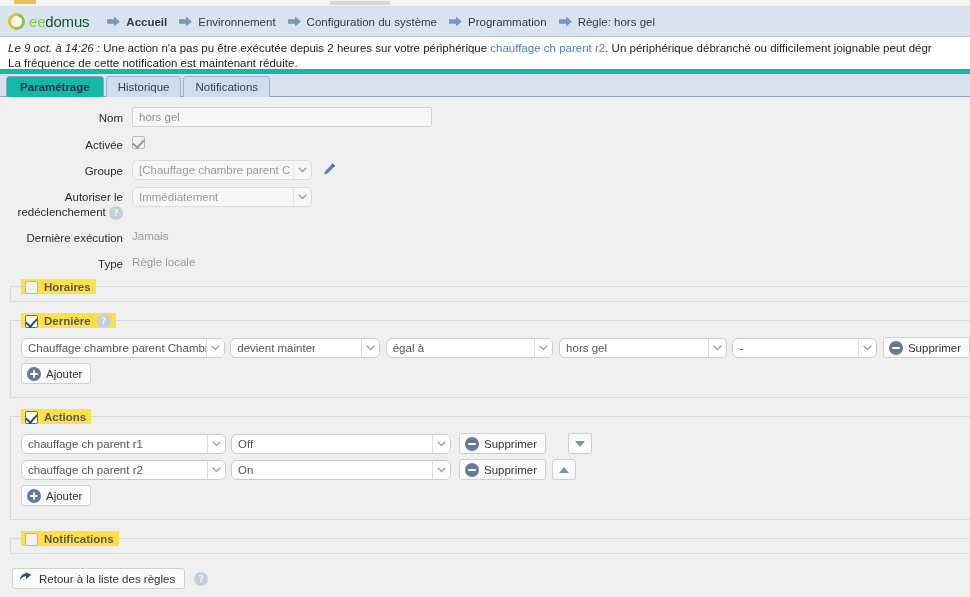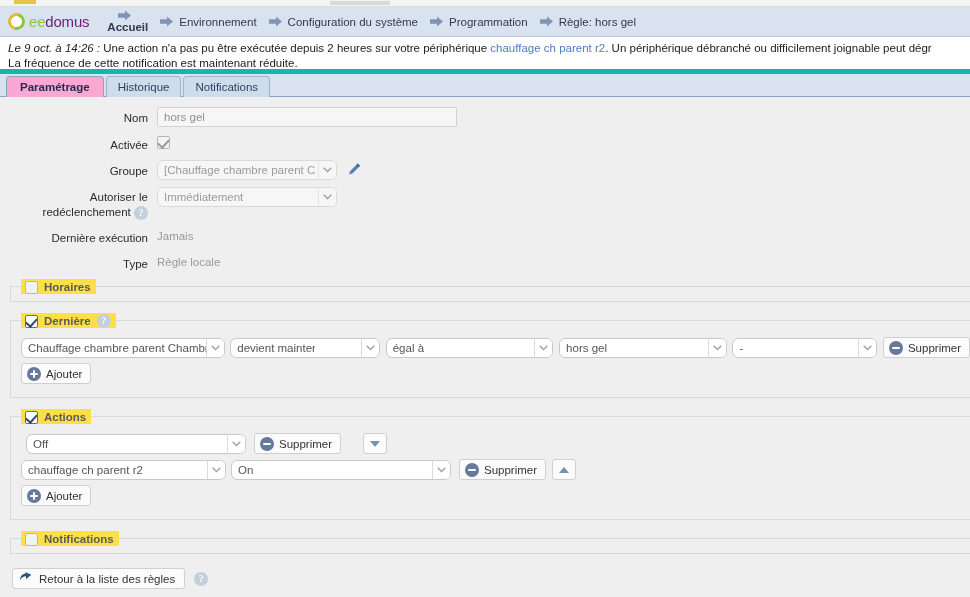--- a/index.html
+++ b/index.html
@@ -42,28 +42,28 @@
     width: 17px; height: 17px; border-radius: 50%;
     border: 3px solid #e8b83a;
     border-right-color: #8cc63f;
     border-bottom-color: #8cc63f;
     background: #ffffff;
     margin-right: 4px;
     transform: rotate(-30deg);
   }
   .logo-text { font-size: 15px; letter-spacing: -.2px; }
   .logo-text .g1 { color: #8cc63f; }
-  .logo-text .g2 { color: #701a75; }
+  .logo-text .g2 { color: #14532d; }
 
   .nav-item {
     display: inline-flex; align-items: center;
     font-size: 11.5px; color: #33394a;
     margin-right: 12px;
   }
-  .nav-item.bold { font-weight: bold; flex-direction: column; }
+  .nav-item.bold { font-weight: bold; }
   .nav-arrow {
     width: 14px; height: 11px; margin-right: 5px;
     flex: 0 0 auto;
   }
 
   
   #notice {
     background: #ffffff;
     border-bottom: 5px solid #14b8a6;
     padding: 4px 6px 5px 8px;
@@ -93,21 +93,21 @@
     border: 1px solid #9db4d0;
     border-bottom: none;
     border-radius: 4px 4px 0 0;
     background: #cedcec;
     color: #2f3f5e;
     line-height: 14px;
     position: relative;
     top: 1px;
   }
   .tab.active {
-    background: #f9a8d4;
+    background: #14b8a6;
     font-weight: bold;
     color: #1f2d4a;
     border-color: #8ba4c4;
     padding-left: 13px; padding-right: 13px;
   }
 
   
   #page { background: #efefef; height: 504px; position: relative; }
 
   
@@ -308,21 +308,21 @@
 </div>
 
 <div id="tabstrip">
   <div class="tab active">Paramétrage</div>
   <div class="tab">Historique</div>
   <div class="tab">Notifications</div>
 </div>
 
 <div id="page">
 
-  <div style="padding-top:10px;padding-left:25px;">
+  <div style="padding-top:10px;">
 
     <div class="frow">
       <div class="flabel">Nom</div>
       <div class="fval">
         <input class="txtinput" type="text" value="hors gel" style="">
       </div>
     </div>
 
     <div class="frow">
       <div class="flabel">Activée</div>
@@ -464,20 +464,28 @@
   </div>
 
   <div class="fset" style="margin-top:18px;">
     <div class="legend">
       <span class="chk blue on"></span>
       <span>Actions</span>
     </div>
     <div class="fset-body">
 
       <div class="row-line">
+        <span class="sel" style="width:205px;">
+          <span class="txt">chauffage ch parent r1</span>
+          <span class="caret">
+            <svg class="caret-g" viewBox="0 0 9 6">
+                <path d="M.7.8 4.5 4.6 8.3.8" stroke="#9aa2ad" stroke-width="1.4" fill="none"></path>
+              </svg>
+          </span>
+        </span>
         <span style="width:5px;"></span>
         <span class="sel" style="width:220px;">
           <span class="txt">Off</span>
           <span class="caret">
             <svg class="caret-g" viewBox="0 0 9 6">
                 <path d="M.7.8 4.5 4.6 8.3.8" stroke="#9aa2ad" stroke-width="1.4" fill="none"></path>
               </svg>
           </span>
         </span>
         <span style="width:8px;"></span>

